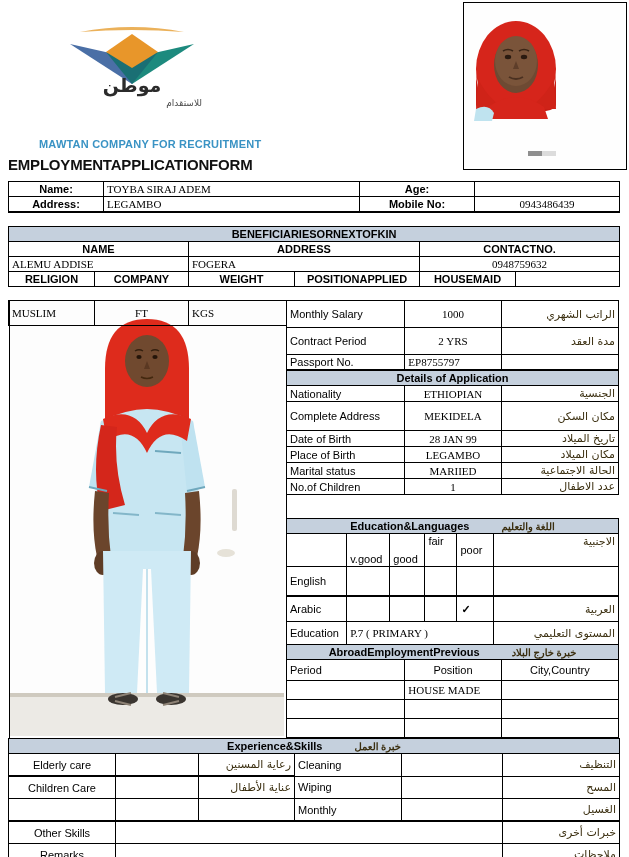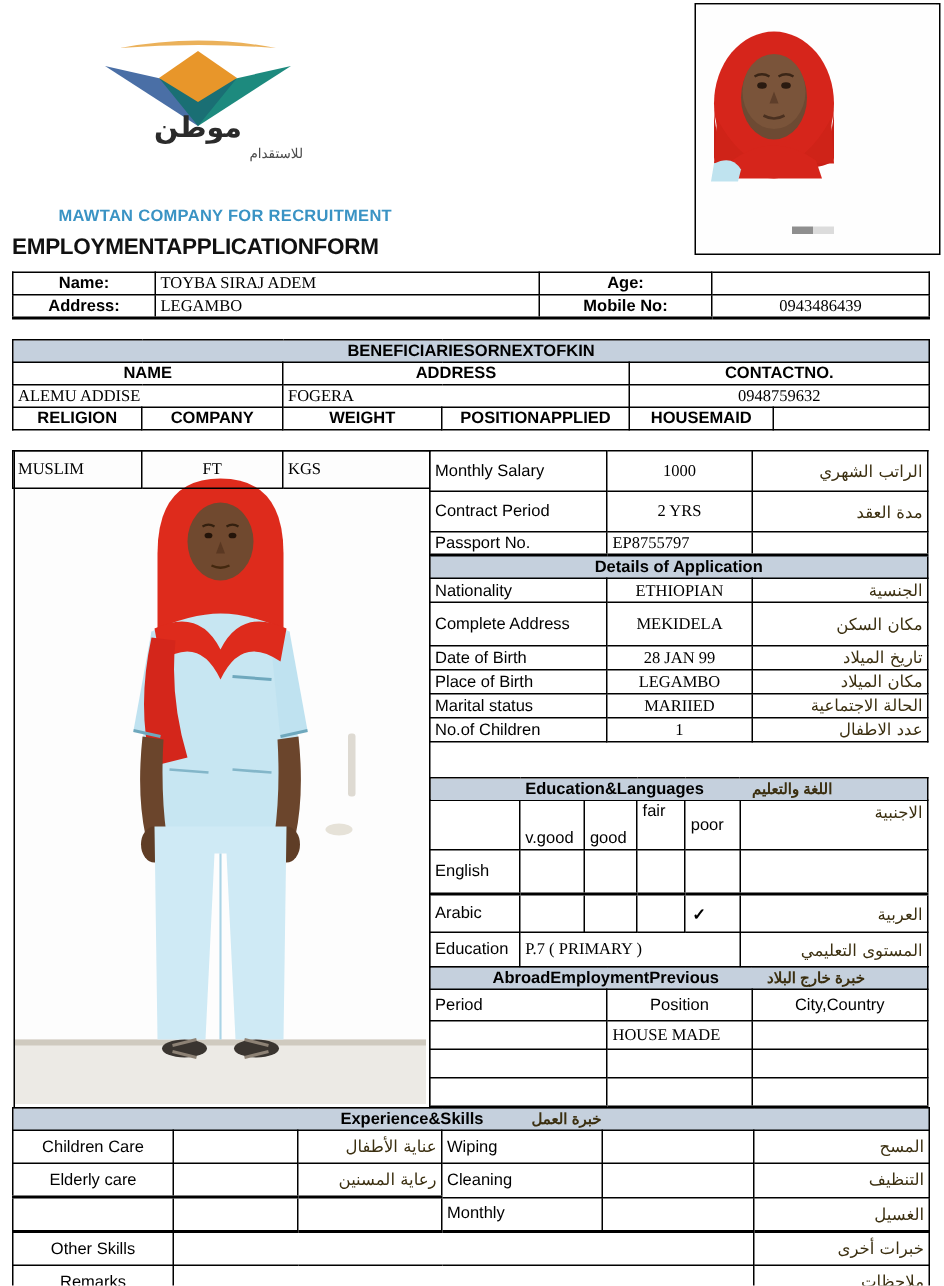--- a/index.html
+++ b/index.html
@@ -32,21 +32,21 @@
   }
   .lbl{font-weight:bold;font-size:13px;text-align:center;}
   .serif{font-family:"Liberation Serif",serif;font-size:11.5px;}
   .ctr{text-align:center;}
   .shade{background:#c5d0dd !important;font-weight:bold;text-align:center;font-size:13px;}
   .hdr{font-weight:bold;text-align:center;font-size:12.5px;}
   .ar{
     font-family:"DejaVu Sans",sans-serif;direction:rtl;text-align:right;
     font-size:10px;color:#3b2f10;white-space:nowrap;
   }
-  .ar-c{font-family:Liberation Sans, sans-serif;direction:rtl;font-size:10px;color:#3b2f10;text-align:left;margin-left:32px;}
+  .ar-c{font-family:Liberation Serif, serif;direction:rtl;font-size:10px;color:#3b2f10;text-align:left;margin-left:32px;}
   .thickb{border-bottom:2px solid #000 !important;margin-left:20px;}
   .small{font-size:10.5px;}
   
   #t-top{position:absolute;left:8px;top:181px;width:611px;}
   
   #t-ben{position:absolute;left:8px;top:226px;width:611px;}
   
   #bigphoto{
     position:absolute;left:9px;top:300px;width:276px;height:437px;
     border:1px solid #000;background:#fff;overflow:hidden;
@@ -378,34 +378,34 @@
       <col style="width:101px">
       <col style="width:117px">
   </colgroup>
   <tbody>
     <tr>
       <td class="shade" colspan="6">
         <span>Experience&amp;Skills</span><span class="ar-c">خبرة العمل</span>
       </td>
     </tr>
     <tr>
-      <td class="ctr" style="height:19px">Children Care</td>
-      <td class="chk"></td>
-      <td class="ar">عناية الأطفال</td>
-      <td>Wiping</td>
-      <td class="chk"></td>
-      <td class="ar">المسح</td>
-    </tr>
-    <tr>
       <td class="ctr thickb" style="height:19px">Elderly care</td>
       <td class="chk thickb"></td>
       <td class="ar thickb">رعاية المسنين</td>
       <td>Cleaning</td>
       <td class="chk"></td>
       <td class="ar">التنظيف</td>
+    </tr>
+    <tr>
+      <td class="ctr" style="height:19px">Children Care</td>
+      <td class="chk"></td>
+      <td class="ar">عناية الأطفال</td>
+      <td>Wiping</td>
+      <td class="chk"></td>
+      <td class="ar">المسح</td>
     </tr>
     <tr>
       <td class="ctr thickb" style="height:19px"></td>
       <td class="chk thickb"></td>
       <td class="ar thickb"></td>
       <td class="thickb">Monthly</td>
       <td class="chk thickb"></td>
       <td class="ar thickb">الغسيل</td>
     </tr>
     <tr>

